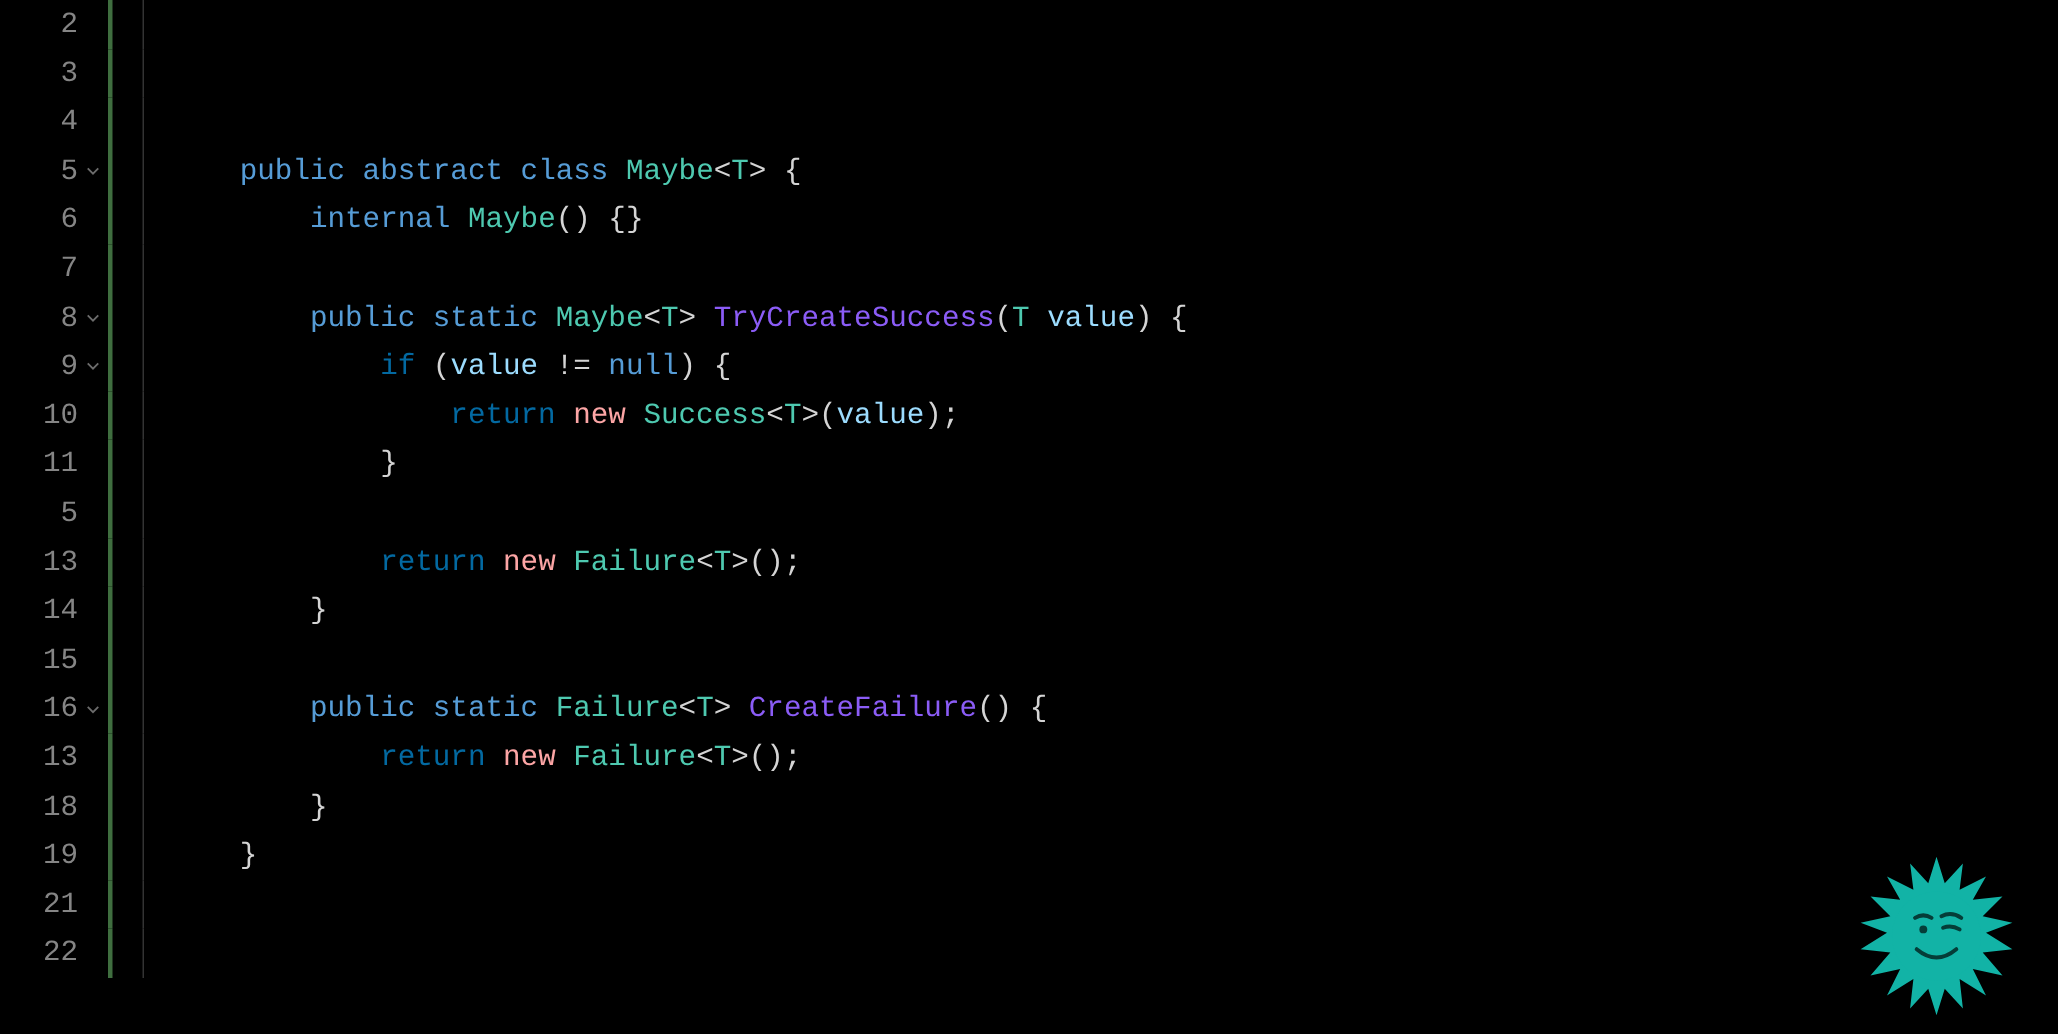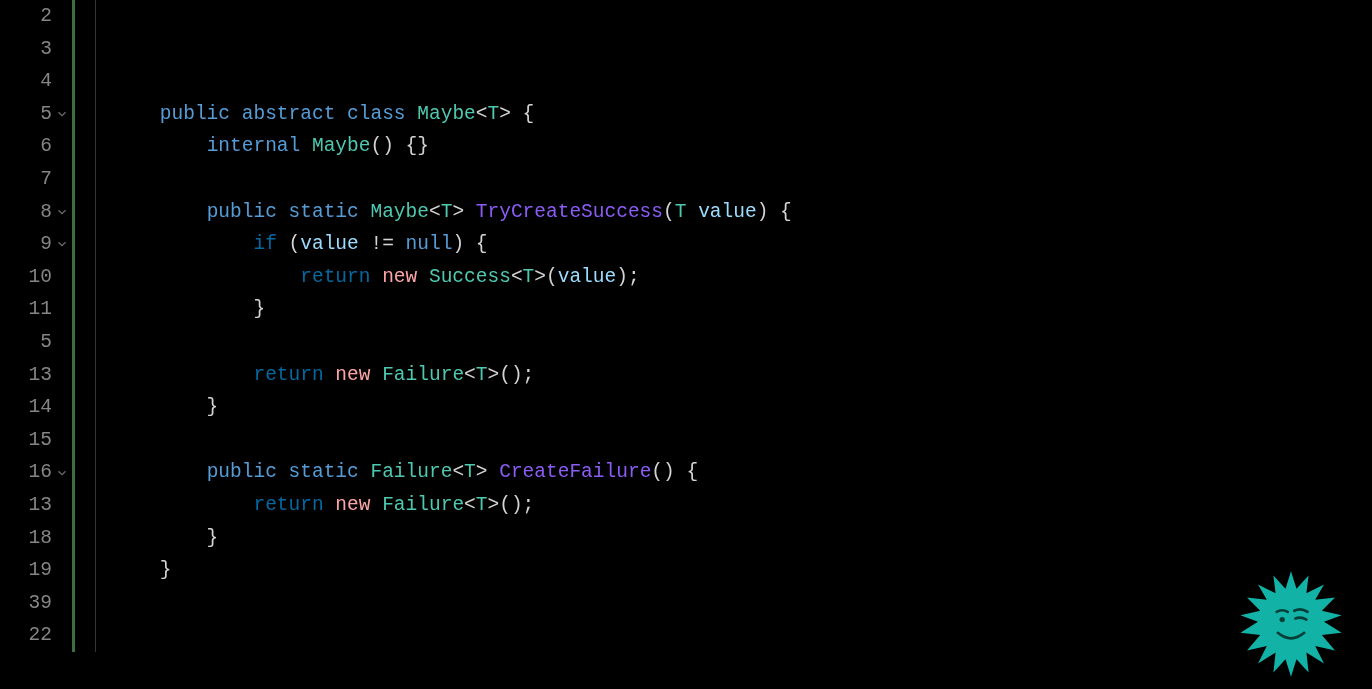--- a/index.html
+++ b/index.html
@@ -114,21 +114,21 @@
     <div class="line"><div class="gutter">5</div><div class="fold"></div><div class="gbar green"></div><div class="ruler"></div><div class="code"></div></div>
     <div class="line"><div class="gutter">13</div><div class="fold"></div><div class="gbar green"></div><div class="ruler"></div><div class="code"><span>            </span><span class="tk-kw-pink">return </span><span class="tk-new">new </span><span class="tk-type">Failure</span><span class="tk-punc">&lt;</span><span class="tk-type">T</span><span class="tk-punc">&gt;();</span></div></div>
     <div class="line"><div class="gutter">14</div><div class="fold"></div><div class="gbar green"></div><div class="ruler"></div><div class="code"><span class="tk-punc">        }</span></div></div>
     <div class="line"><div class="gutter">15</div><div class="fold"></div><div class="gbar green"></div><div class="ruler"></div><div class="code"></div></div>
     <div class="line"><div class="gutter">16</div><div class="fold"><svg viewBox="0 0 16 16">
           <polyline points="4,6 8,10 12,6"></polyline>
         </svg></div><div class="gbar green"></div><div class="ruler"></div><div class="code"><span>        </span><span class="tk-kw-blue">public </span><span class="tk-kw-blue">static </span><span class="tk-type">Failure</span><span class="tk-punc">&lt;</span><span class="tk-type">T</span><span class="tk-punc">&gt; </span><span class="tk-func">CreateFailure</span><span class="tk-punc">() {</span></div></div>
     <div class="line"><div class="gutter">13</div><div class="fold"></div><div class="gbar green"></div><div class="ruler"></div><div class="code"><span>            </span><span class="tk-kw-pink">return </span><span class="tk-new">new </span><span class="tk-type">Failure</span><span class="tk-punc">&lt;</span><span class="tk-type">T</span><span class="tk-punc">&gt;();</span></div></div>
     <div class="line"><div class="gutter">18</div><div class="fold"></div><div class="gbar green"></div><div class="ruler"></div><div class="code"><span class="tk-punc">        }</span></div></div>
     <div class="line"><div class="gutter">19</div><div class="fold"></div><div class="gbar green"></div><div class="ruler"></div><div class="code"><span class="tk-punc">    }</span></div></div>
-    <div class="line"><div class="gutter">39</div><div class="fold"></div><div class="gbar green"></div><div class="ruler"></div><div class="code"></div></div>
+    <div class="line"><div class="gutter">21</div><div class="fold"></div><div class="gbar green"></div><div class="ruler"></div><div class="code"></div></div>
     <div class="line"><div class="gutter">22</div><div class="fold"></div><div class="gbar green"></div><div class="ruler"></div><div class="code"></div></div>
   </div>
 
 <div class="mascot">
   <svg viewBox="0 0 100 100">
     <g fill="#12b3a6">
       <polygon points="50,2 55,18 66,6 64,22 80,14 72,28 90,26 78,38 96,42 80,48 96,58 78,60 90,74 72,70 80,86 64,76 66,94 55,82 50,98 45,82 34,94 36,76 20,86 28,70 10,74 22,60 4,58 20,48 4,42 22,38 10,26 28,28 20,14 36,22 34,6 45,18"></polygon>
     </g>
     <circle cx="50" cy="50" r="27" fill="#12b3a6"></circle>
     <g stroke="#053d38" stroke-width="2.4" stroke-linecap="round" fill="none">

